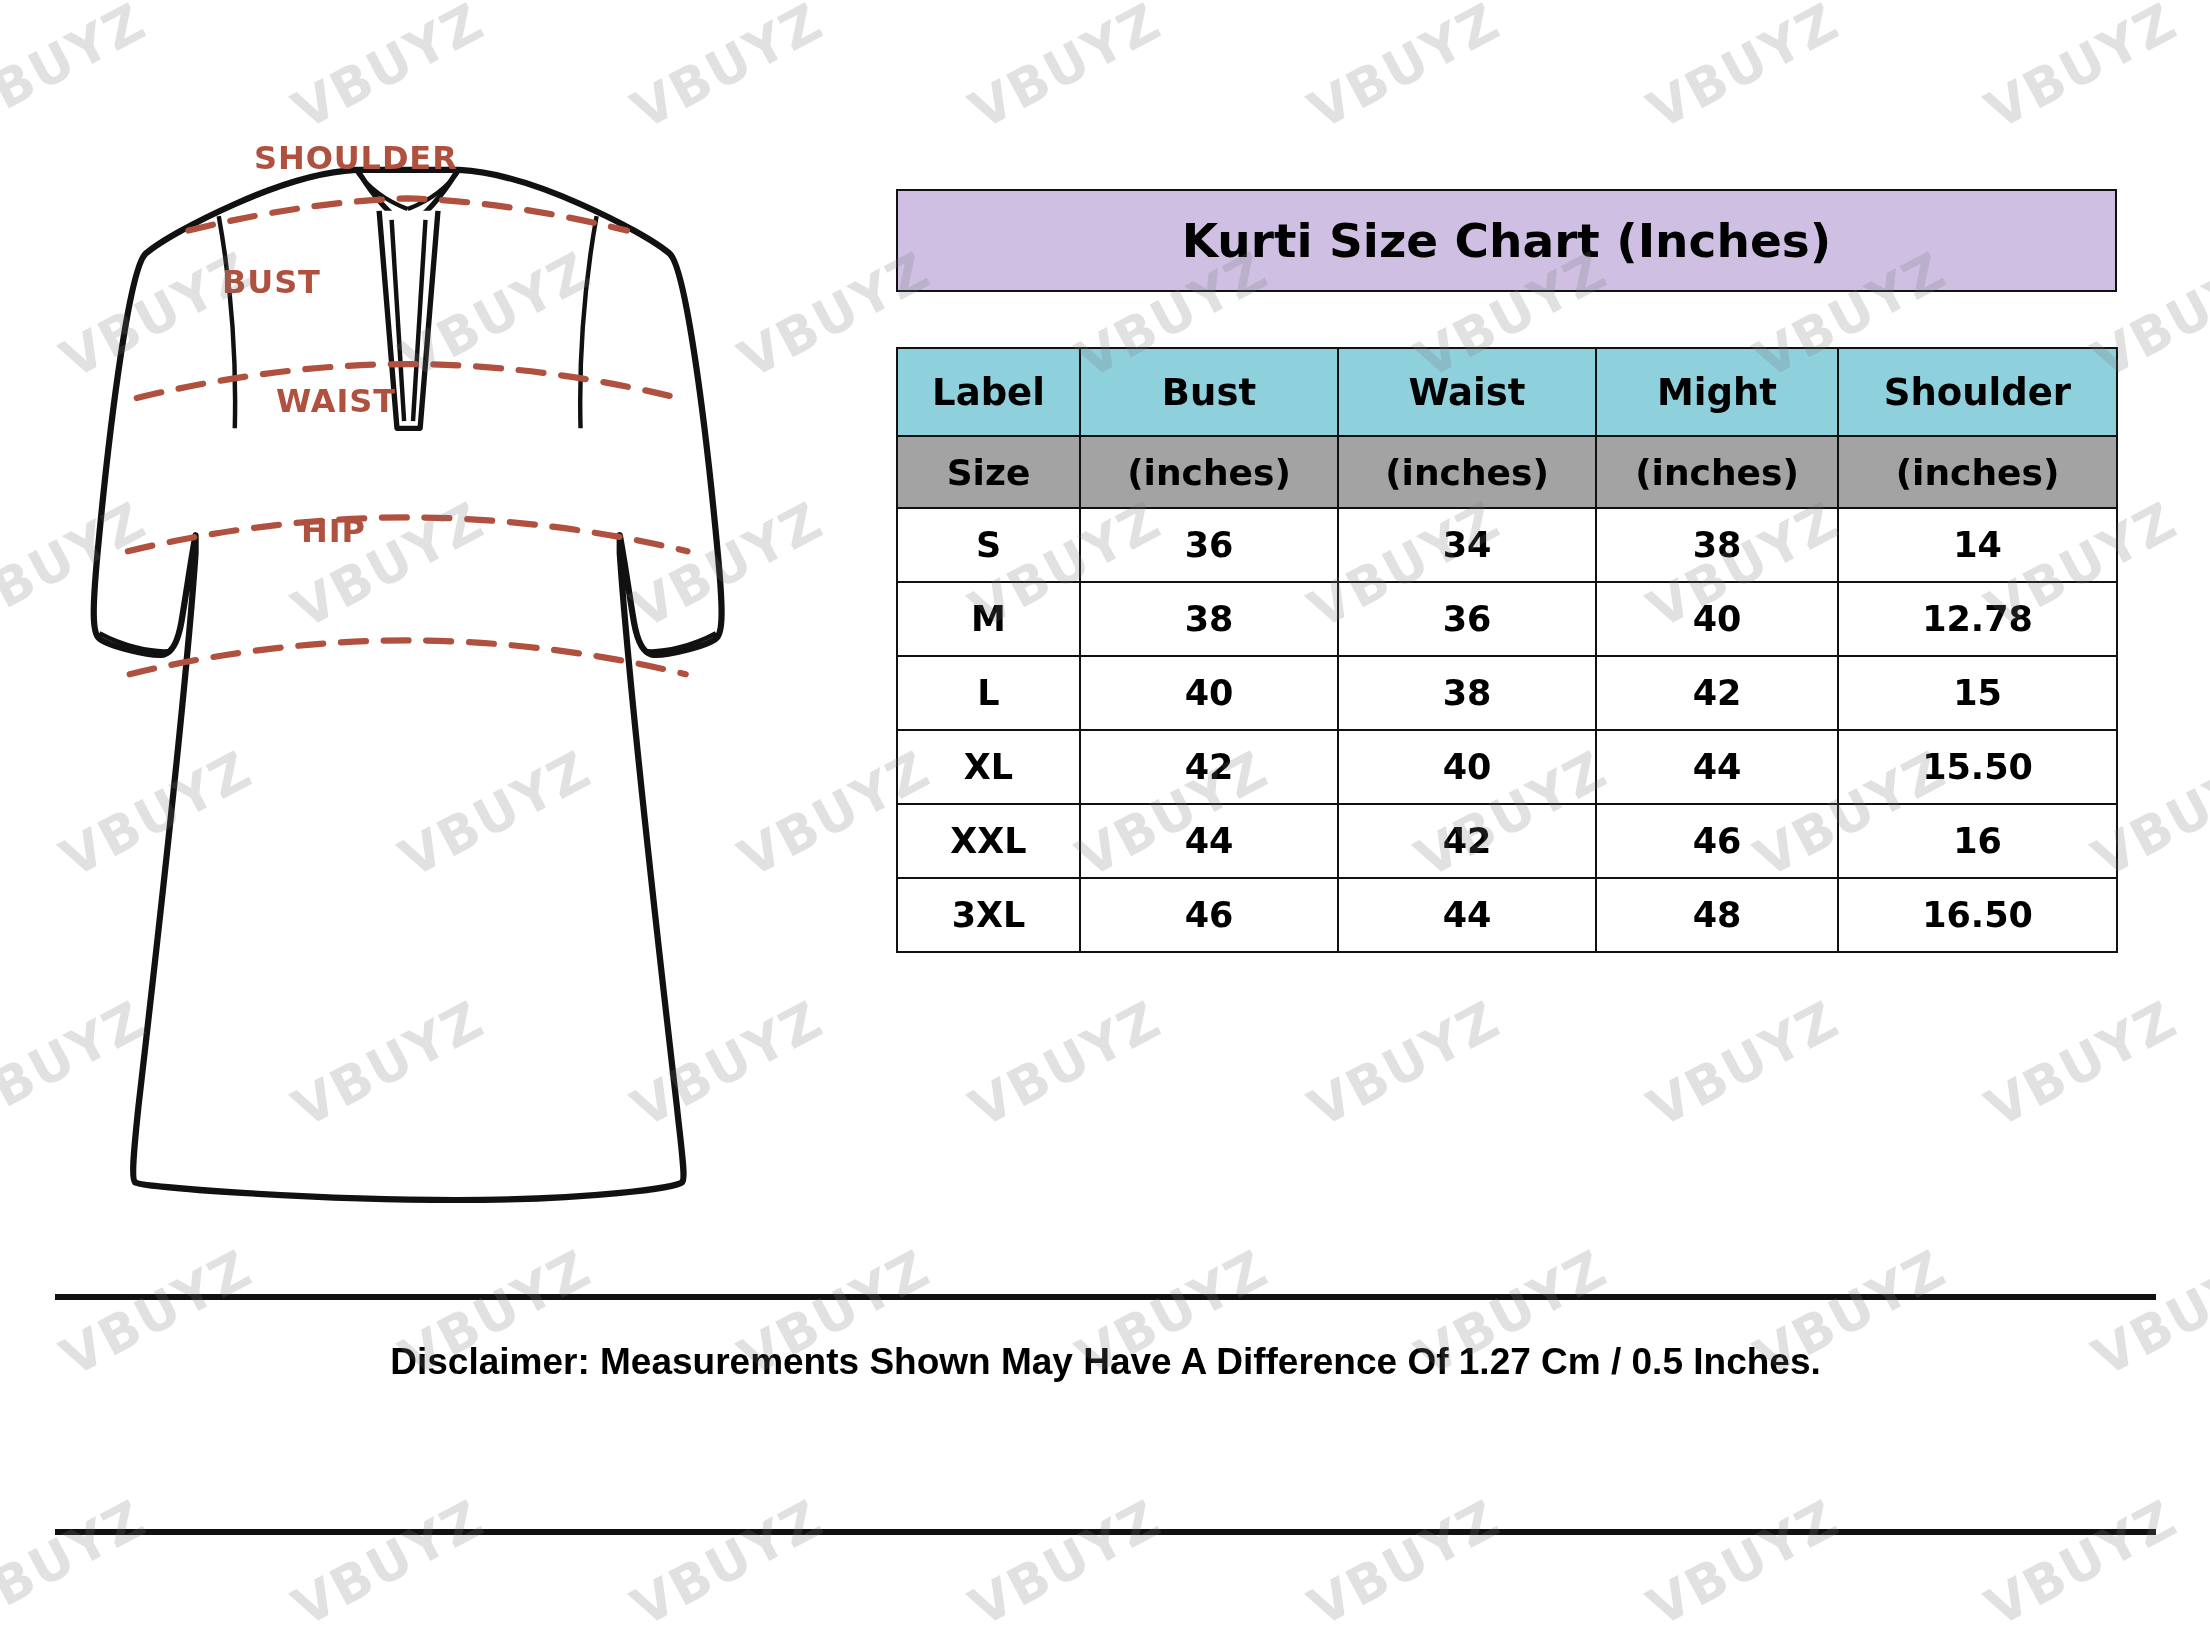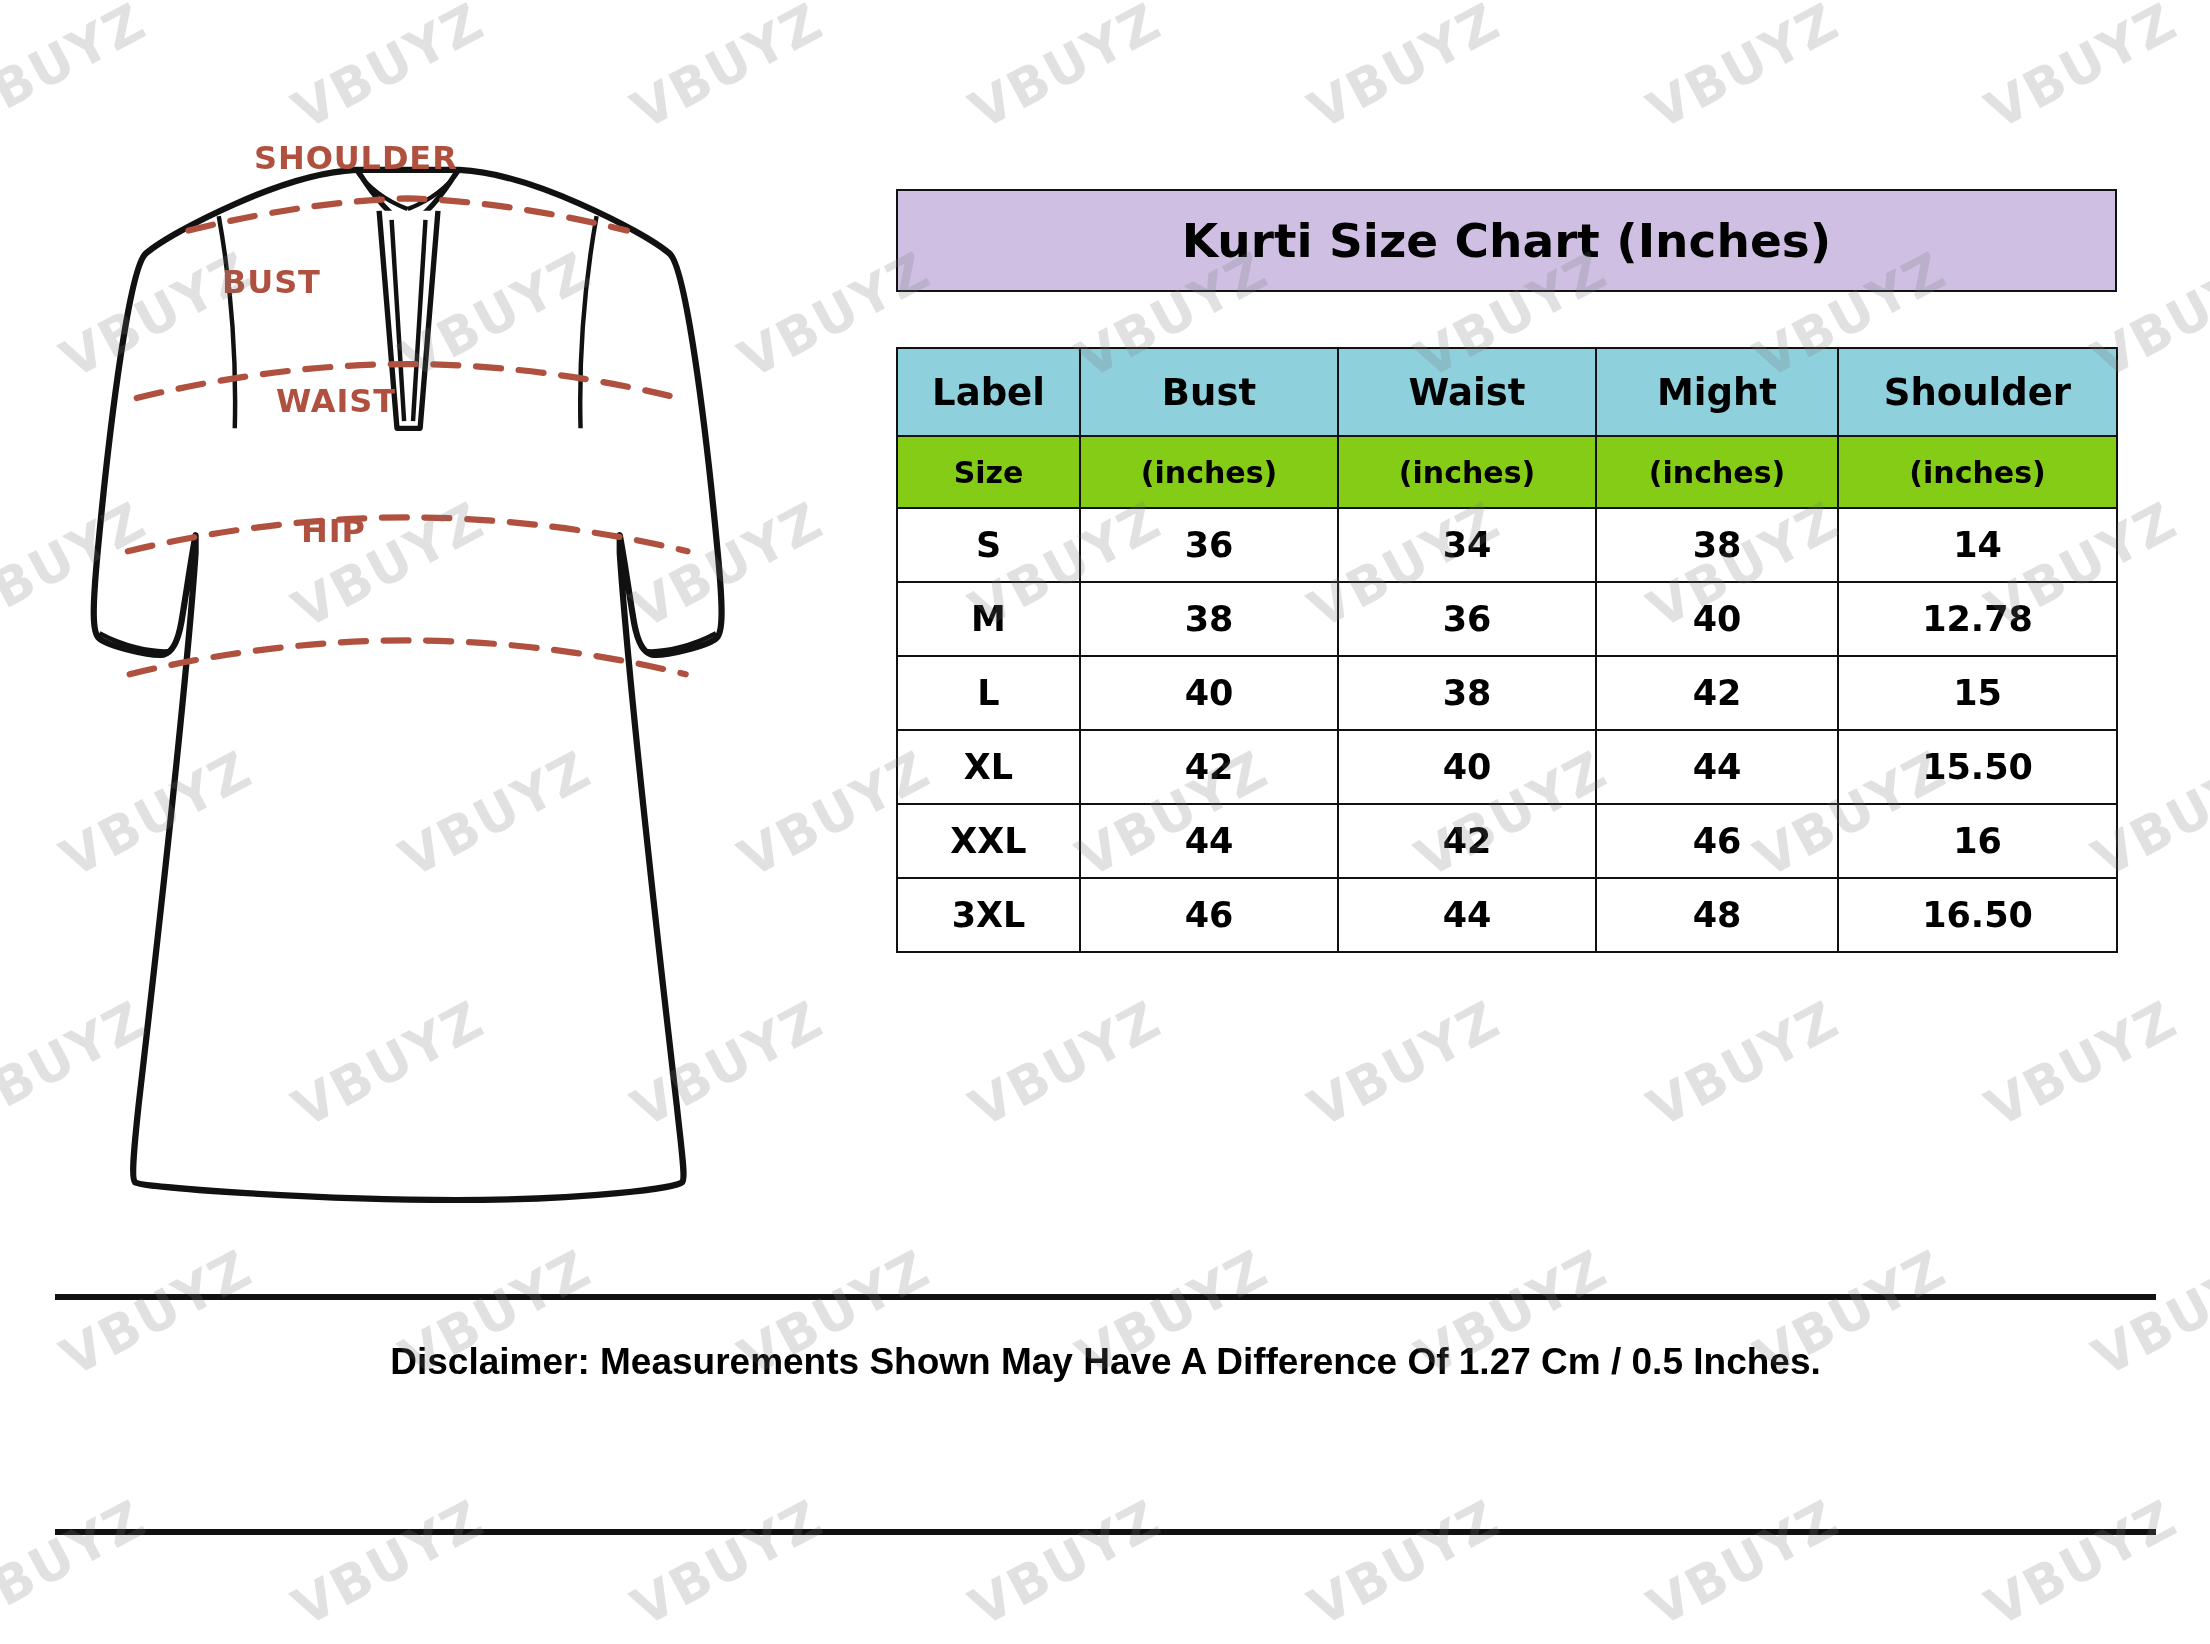--- a/index.html
+++ b/index.html
@@ -98,22 +98,22 @@
     color: #000;
     padding: 0;
   }
   table#size-table thead th.hdr-main {
     background: #8fd0dd;
     font-size: 37px;
     font-weight: 700;
     height: 86px;
   }
   table#size-table thead th.hdr-sub {
-    background: #84cc16;
-    font-size: 30px;
+    background: #a3a3a3;
+    font-size: 36px;
     font-weight: 700;
     height: 70px;
   }
   table#size-table tbody td {
     background: #ffffff;
     font-size: 35px;
     font-weight: 600;
     height: 72px;
   }
 

